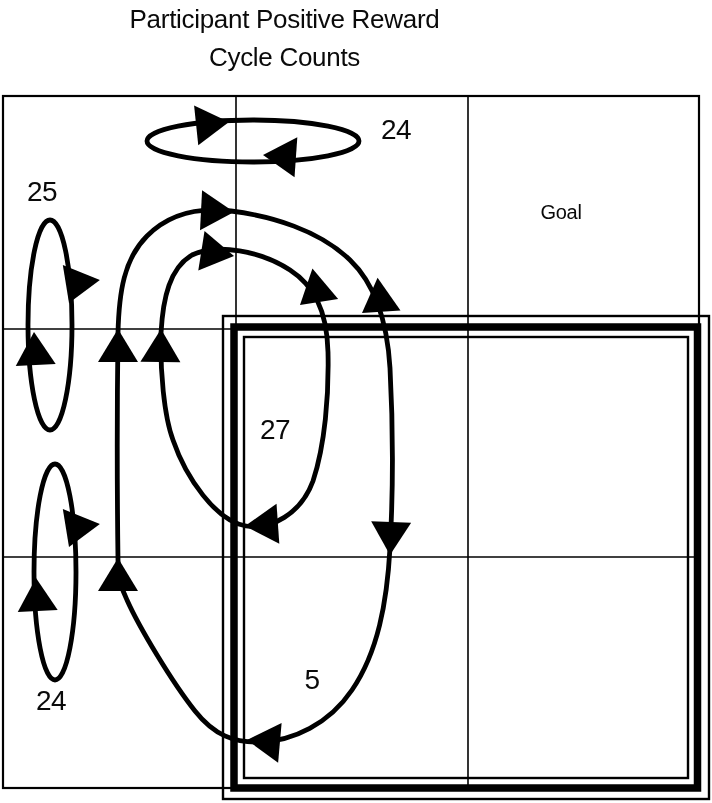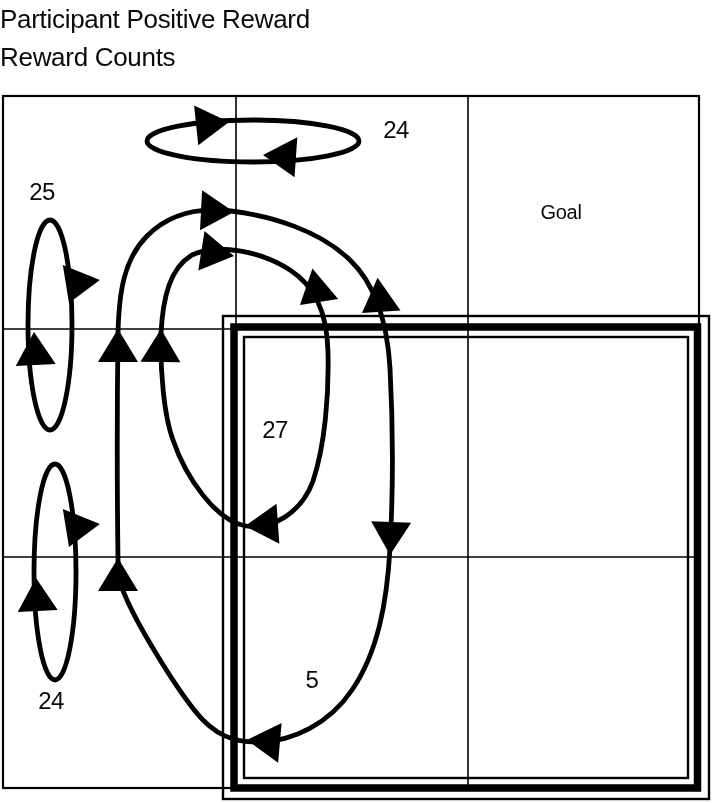--- a/index.html
+++ b/index.html
@@ -7,43 +7,44 @@
     position:relative;
     width:712px;height:803px;
     background:#ffffff;
     font-family:"Liberation Sans","DejaVu Sans",sans-serif;
     color:#0a0a0a;
     overflow:hidden;
   }
   .title{
     position:absolute;
     left:0;top:0;width:569px;
+    text-align:center;
     font-size:26px;
     line-height:38px;
     letter-spacing:-0.3px;
     color:#0a0a0a;
   }
   .diagram-svg{position:absolute;left:0;top:0;}
   .label{
     position:absolute;
     transform:translate(-50%,-50%);
     white-space:nowrap;
     color:#0a0a0a;
   }
   .goal-label{font-size:20px;letter-spacing:-0.3px;}
-  .count-label{font-size:24px;letter-spacing:-0.5px;text-align:right;}
+  .count-label{font-size:28px;letter-spacing:-0.5px;text-align:right;}
 </style>
 </head>
 <body>
 
 <div class="stage">
 
   <div class="title">
     <div>Participant Positive Reward</div>
-    <div>Reward Counts</div>
+    <div>Cycle Counts</div>
   </div>
 
   <svg class="diagram-svg" width="712" height="803" viewBox="0 0 712 803">
 
     <g stroke="#000000" fill="none">
       <rect x="3" y="96" width="696" height="692" stroke-width="2.2"></rect>
       <line x1="236" y1="96" x2="236" y2="788" stroke-width="1.6"></line>
       <line x1="468" y1="96" x2="468" y2="788" stroke-width="1.6"></line>
       <line x1="3" y1="329" x2="699" y2="329" stroke-width="1.6"></line>
       <line x1="3" y1="557" x2="699" y2="557" stroke-width="1.6"></line>

